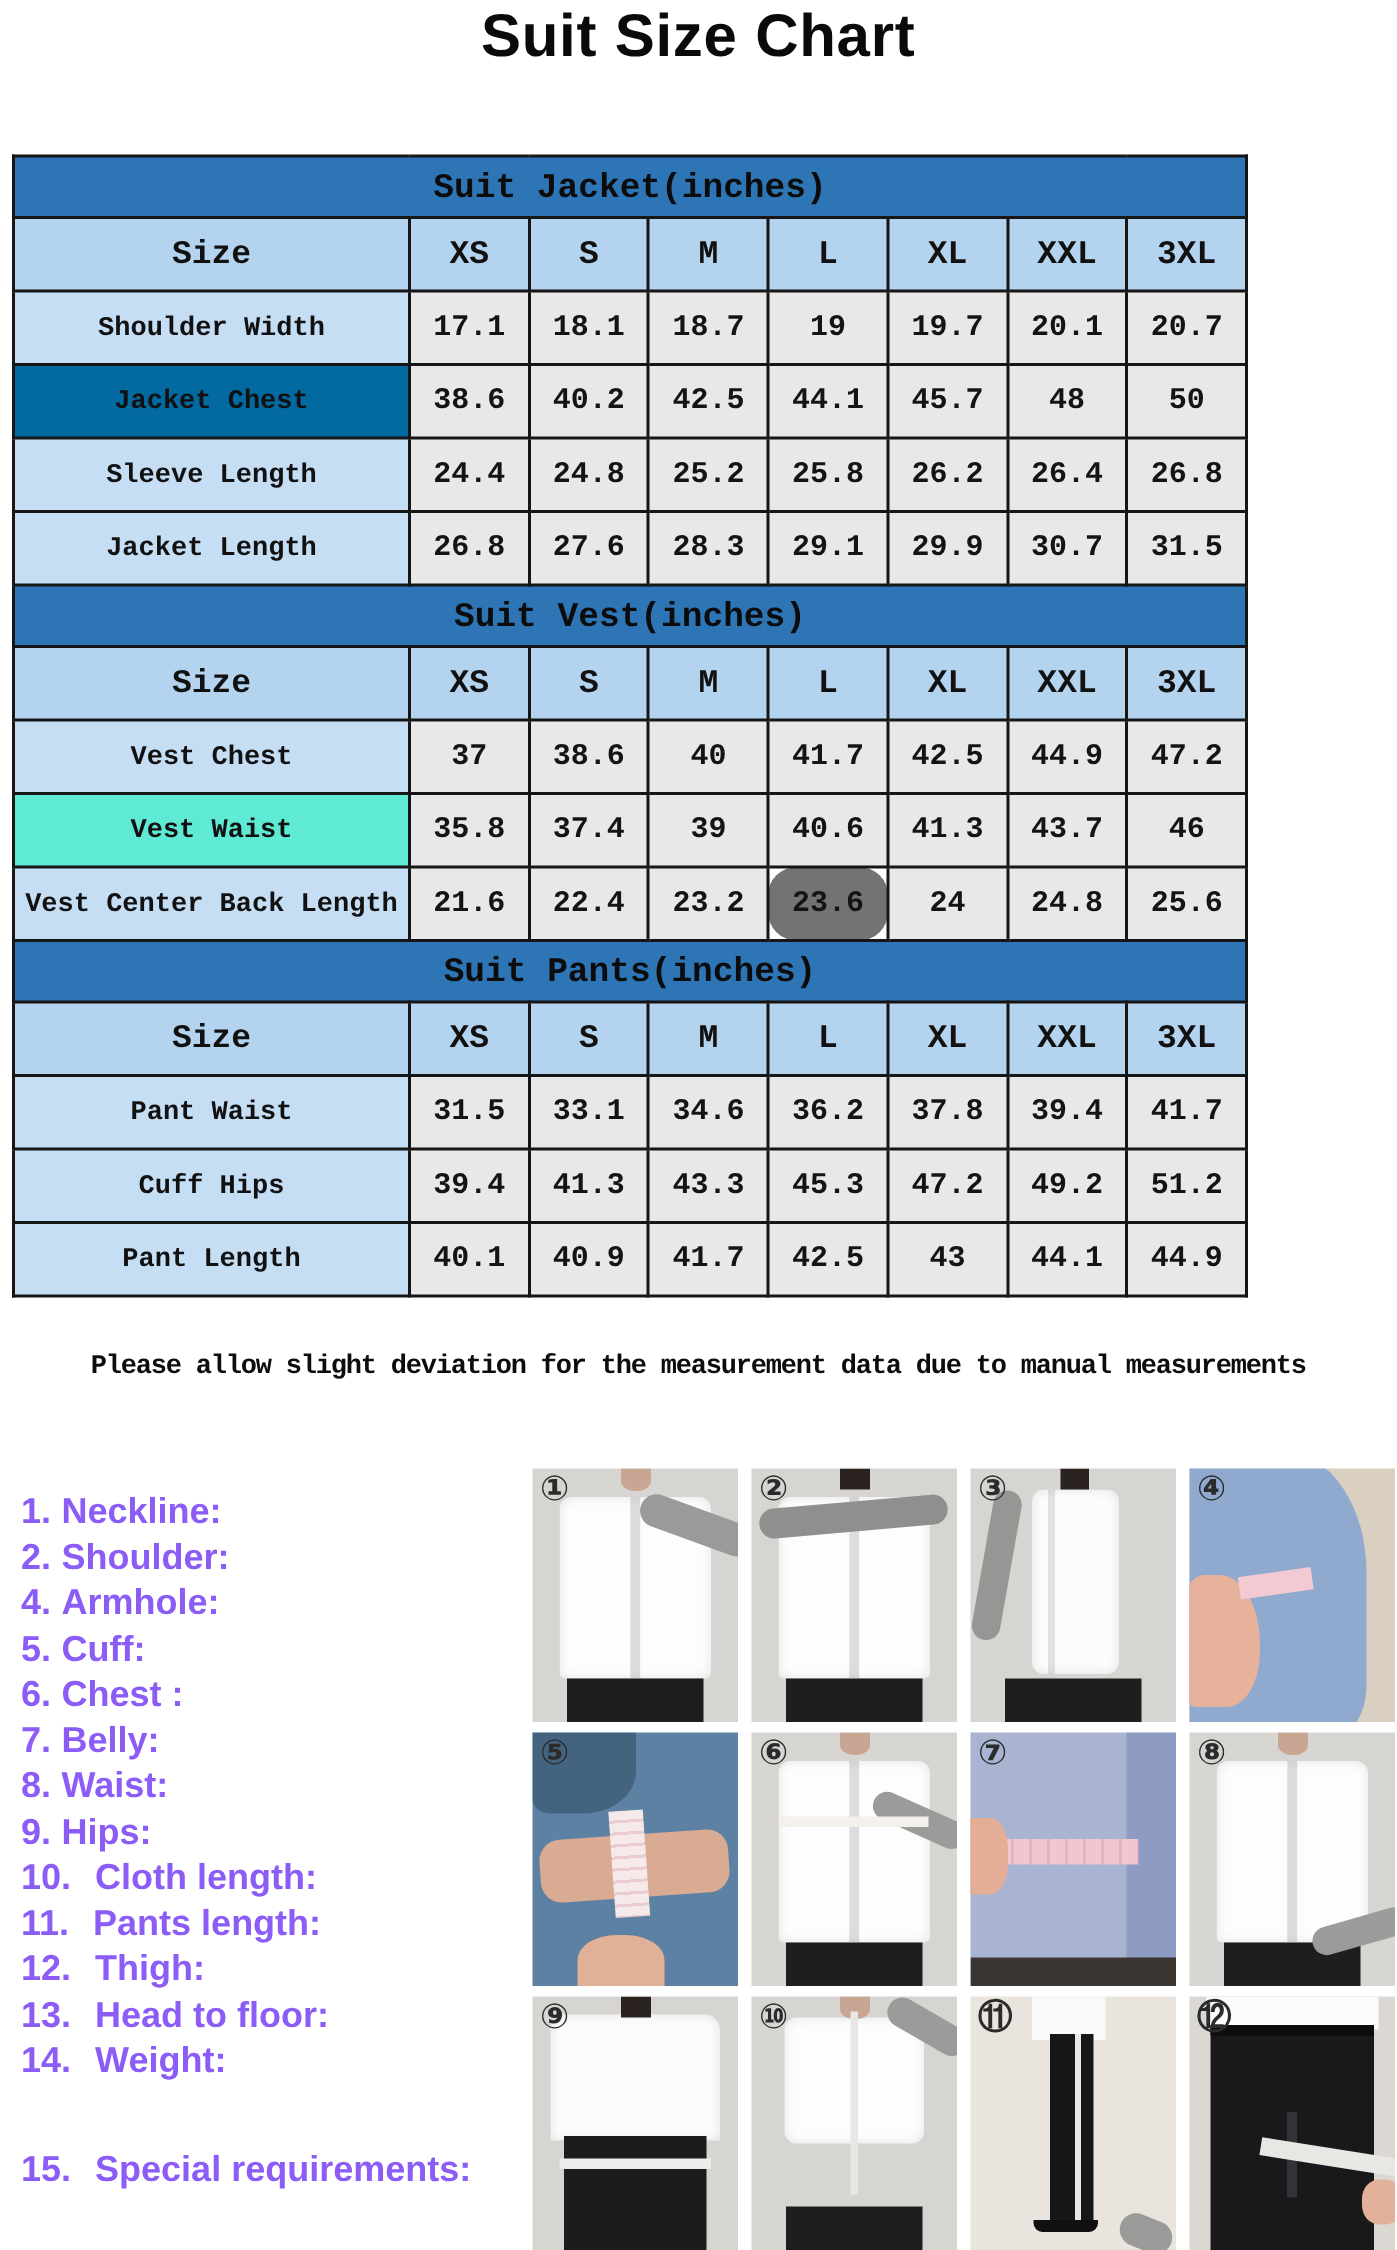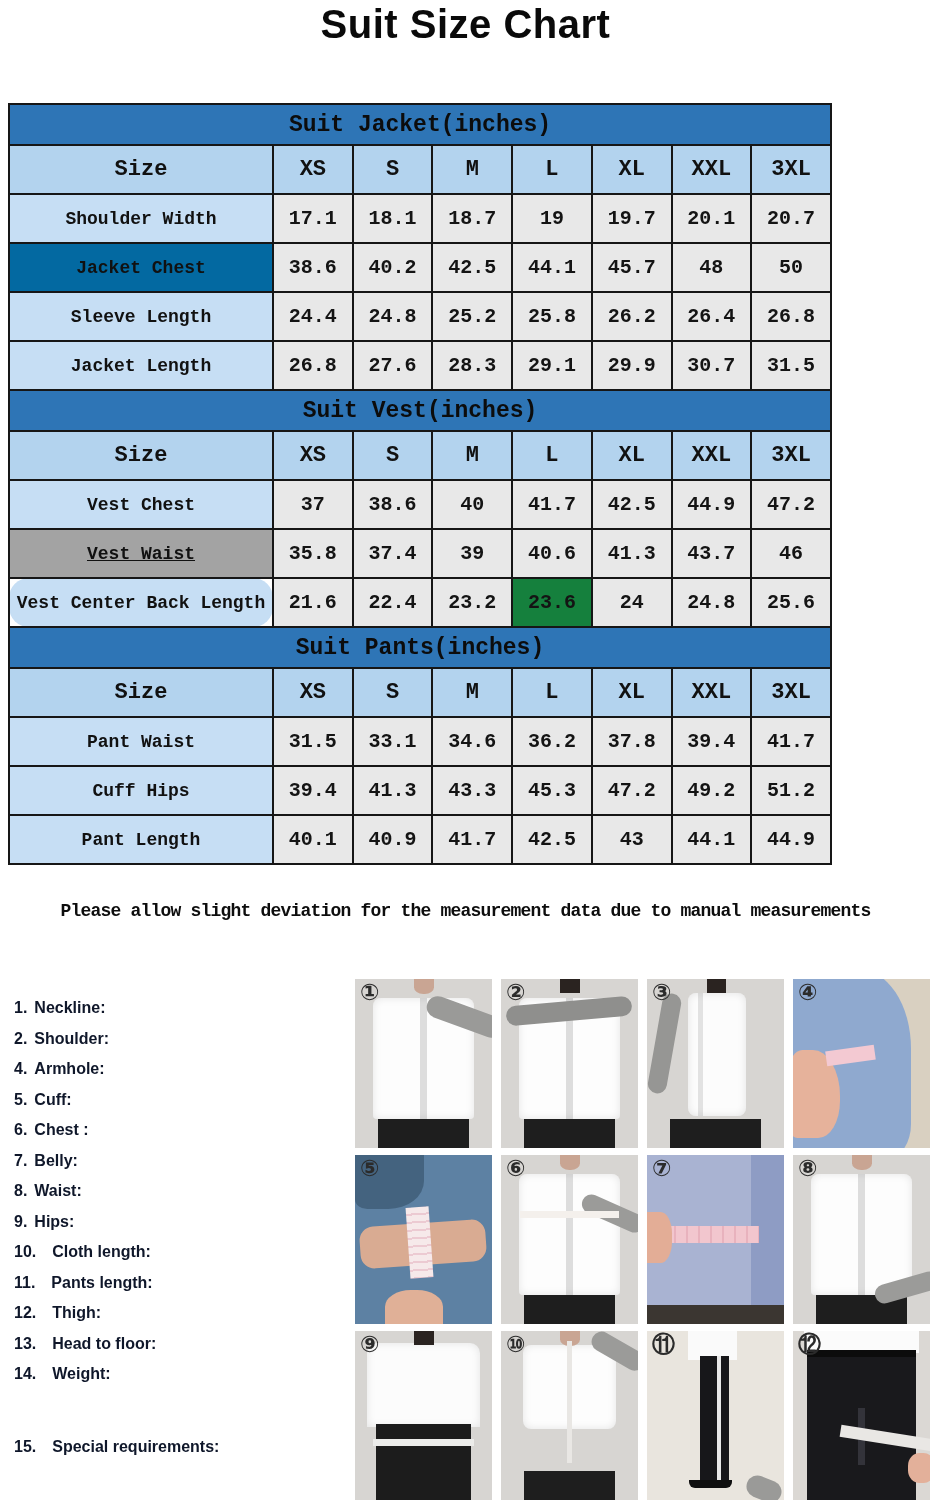--- a/index.html
+++ b/index.html
@@ -35,21 +35,21 @@
   
   .note{
     margin:36px 0 0 0;text-align:center;
     font-family:"Liberation Mono","DejaVu Sans Mono",monospace;
     font-weight:700;font-size:18px;letter-spacing:-0.8px;color:#0d0d0d;
   }
   
   .bottom{display:flex;margin-top:58px;padding-left:14px;}
   .measure-list{
     flex:0 0 341px;list-style:none;margin:14px 0 12px 0;padding:0;
-    font-size:16px;font-weight:700;color:#0f172a;
+    font-size:24px;font-weight:700;color:#8b5cf6;
   }
   .measure-list li{line-height:30.5px;white-space:nowrap;}
   .measure-list li .num{display:inline-block;margin-right:7px;}
   .measure-list li.wide .num{margin-right:16px;}
   .measure-list li.gap-before{margin-top:42px;}
   
   .photo-grid{
     flex:1;display:grid;grid-template-columns:repeat(4,1fr);
     grid-auto-rows:169px;gap:7px 9px;margin-right:1px;
   }
@@ -220,35 +220,35 @@
           <td class="row-label-cell" style="background: rgb(198, 222, 244);">Vest Chest</td>
           <td class="value-cell" style="background: rgb(232, 232, 232);">37</td>
           <td class="value-cell" style="background: rgb(232, 232, 232);">38.6</td>
           <td class="value-cell" style="background: rgb(232, 232, 232); margin-top: 31px;">40</td>
           <td class="value-cell" style="background: rgb(232, 232, 232);">41.7</td>
           <td class="value-cell" style="background: rgb(232, 232, 232);">42.5</td>
           <td class="value-cell" style="background: rgb(232, 232, 232);">44.9</td>
           <td class="value-cell" style="background: rgb(232, 232, 232);">47.2</td>
         </tr>
         <tr>
-          <td class="row-label-cell" style="background: #a3a3a3; text-decoration: underline;">Vest Waist</td>
+          <td class="row-label-cell" style="background: #5eead4;">Vest Waist</td>
           <td class="value-cell" style="background: rgb(232, 232, 232);">35.8</td>
           <td class="value-cell" style="background: rgb(232, 232, 232);">37.4</td>
           <td class="value-cell" style="background: rgb(232, 232, 232);">39</td>
           <td class="value-cell" style="background: rgb(232, 232, 232);">40.6</td>
           <td class="value-cell" style="background: rgb(232, 232, 232);">41.3</td>
           <td class="value-cell" style="background: rgb(232, 232, 232);">43.7</td>
           <td class="value-cell" style="background: rgb(232, 232, 232);">46</td>
         </tr>
         <tr>
-          <td class="row-label-cell" style="background: rgb(198, 222, 244); border-radius: 20px;">Vest Center Back Length</td>
+          <td class="row-label-cell" style="background: rgb(198, 222, 244);">Vest Center Back Length</td>
           <td class="value-cell" style="background: rgb(232, 232, 232);">21.6</td>
           <td class="value-cell" style="background: rgb(232, 232, 232);">22.4</td>
           <td class="value-cell" style="background: rgb(232, 232, 232);">23.2</td>
-          <td class="value-cell" style="background: #15803d;">23.6</td>
+          <td class="value-cell" style="background: #737373; border-radius: 19px;">23.6</td>
           <td class="value-cell" style="background: rgb(232, 232, 232);">24</td>
           <td class="value-cell" style="background: rgb(232, 232, 232);">24.8</td>
           <td class="value-cell" style="background: rgb(232, 232, 232);">25.6</td>
         </tr>
         <tr>
           <td colspan="8" class="section-header" style="background: rgb(46, 117, 182);">Suit Pants(inches)</td>
         </tr>
         <tr>
           <td class="size-label-cell" style="background: rgb(179, 211, 238);">Size</td>
           <td class="size-col-header" style="background: rgb(179, 211, 238);">XS</td>

